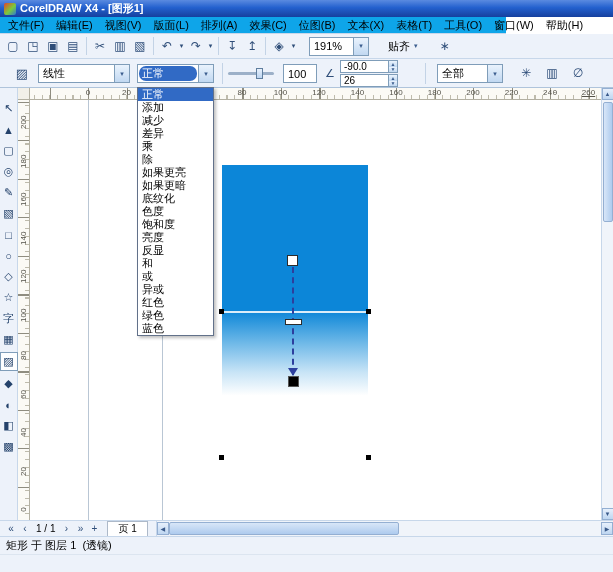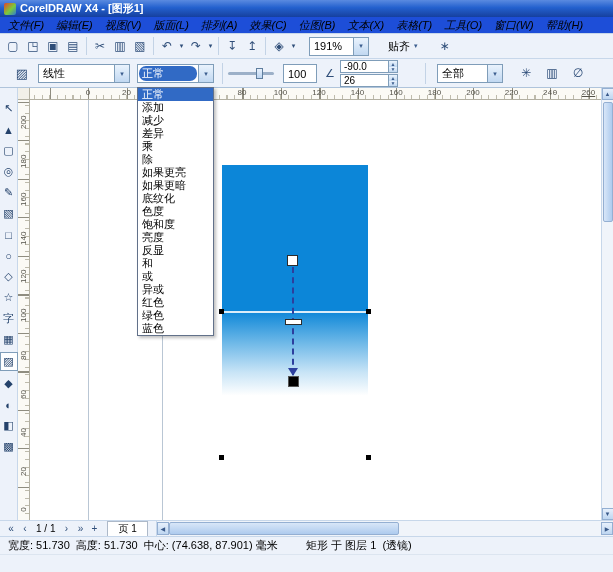--- a/index.html
+++ b/index.html
@@ -10,22 +10,22 @@
 
   
   .titlebar { position:absolute; left:0; top:0; width:613px; height:17px;
     background:linear-gradient(180deg,#5A8AE0 0%,#2360CE 45%,#16409E 100%);
     color:#fff; display:flex; align-items:center; gap:4px; padding:0 4px;
     font-weight:bold; font-size:11px; }
   .app-icon { width:12px; height:12px; border-radius:2px;
     background:linear-gradient(135deg,#E8402A 0%,#7ACB3B 55%,#2E7BD6 100%); }
 
   
-  .menubar { position:absolute; left:0; top:17px; width:613px; height:17px;
-    background:#1d4ed8; border-bottom:1px solid #C7D7EA; display:flex; align-items:center; padding-left:2px;font-style:italic; }
+  .menubar { position:absolute; left:0; top:17px; width:506px; height:17px;
+    background:#0ea5e9; border-bottom:1px solid #C7D7EA; display:flex; align-items:center; padding-left:2px; }
   .menu-item { padding:1px 6px; white-space:nowrap; cursor:default; }
 
   
   .toolbar { position:absolute; left:0; top:34px; width:613px; height:25px;
     background:#EDF2FA; border-bottom:1px solid #C7D7EA; display:flex; align-items:center; padding-left:3px; gap:1px; }
   .tbtn { width:20px; height:20px; display:flex; align-items:center; justify-content:center;
     font-size:12px; color:#2F4E79; }
   .tarrow { width:9px; height:20px; display:flex; align-items:center; justify-content:center;
     font-size:7px; color:#2F4E79; }
   .tsep { width:1px; height:18px; background:#C3D3E6; margin:0 3px; }
@@ -383,18 +383,17 @@
     <div class="hscroll">
       <div class="scroll-btn">◀</div>
       <div class="hthumb"></div>
       <div class="hspacer"></div>
       <div class="scroll-btn">▶</div>
     </div>
   </div>
 
   <div class="statusbar">
     <div class="srow srow1">
-      <div class="cell cell-left">宽度: 51.730  高度: 51.730  中心: (74.638, 87.901) 毫米</div>
       <div class="cell cell-right">矩形 于 图层 1  (透镜)</div>
     </div>
   </div>
 
 </div>
 
 </body></html>

